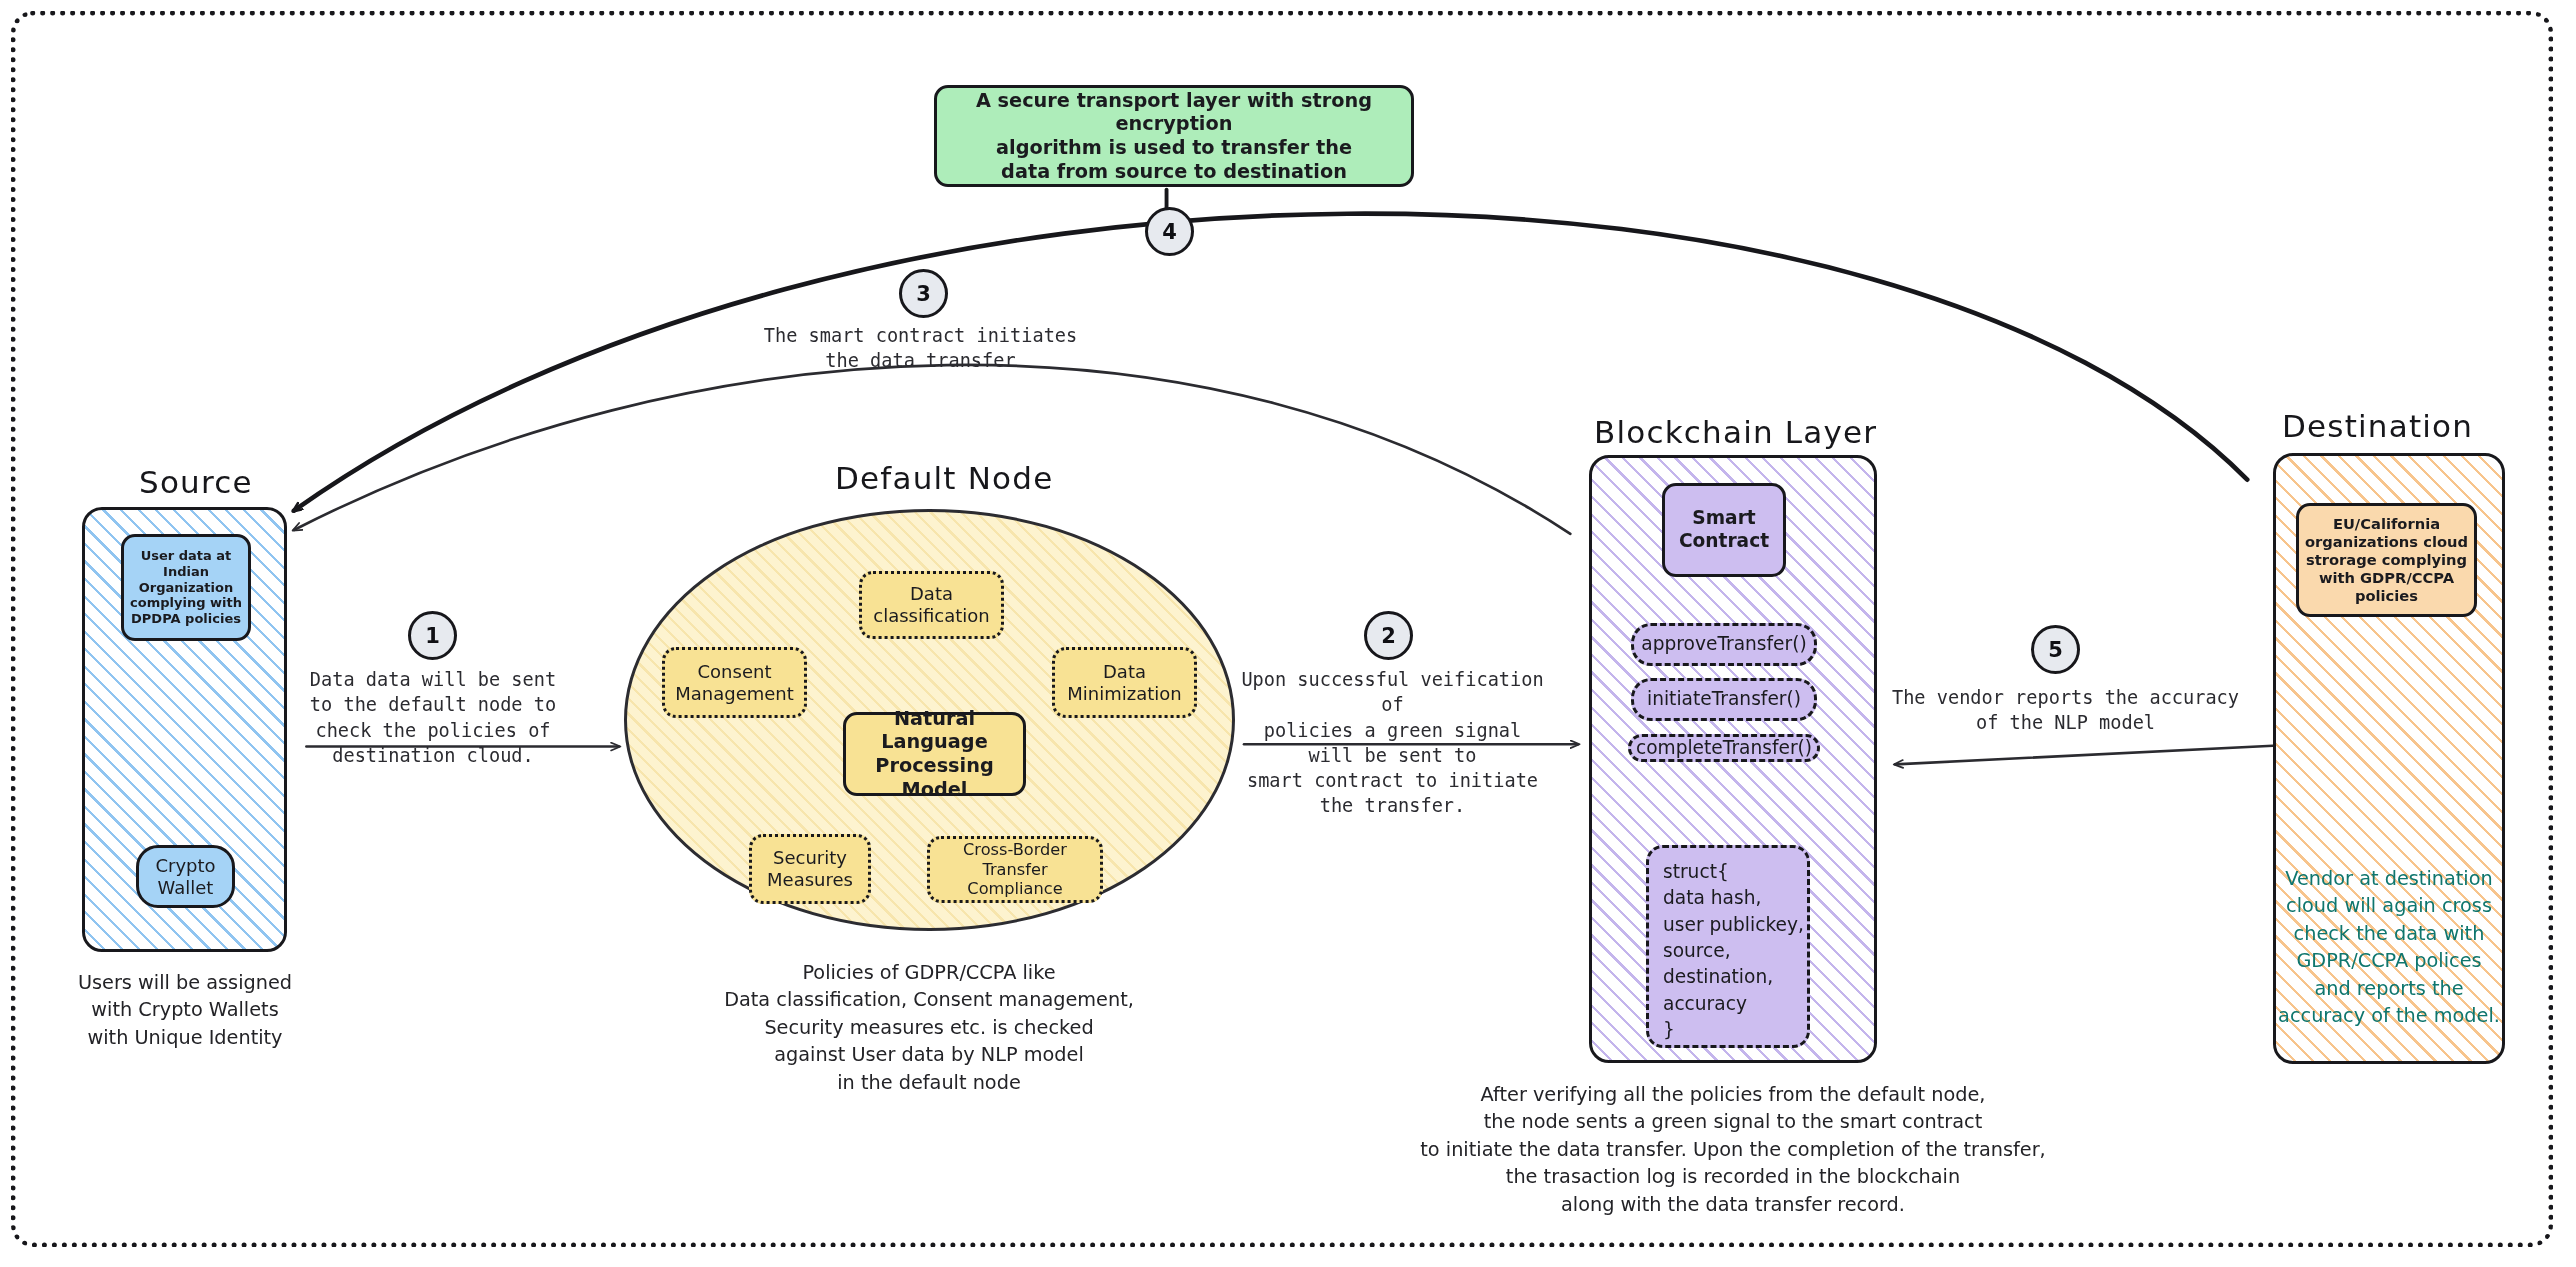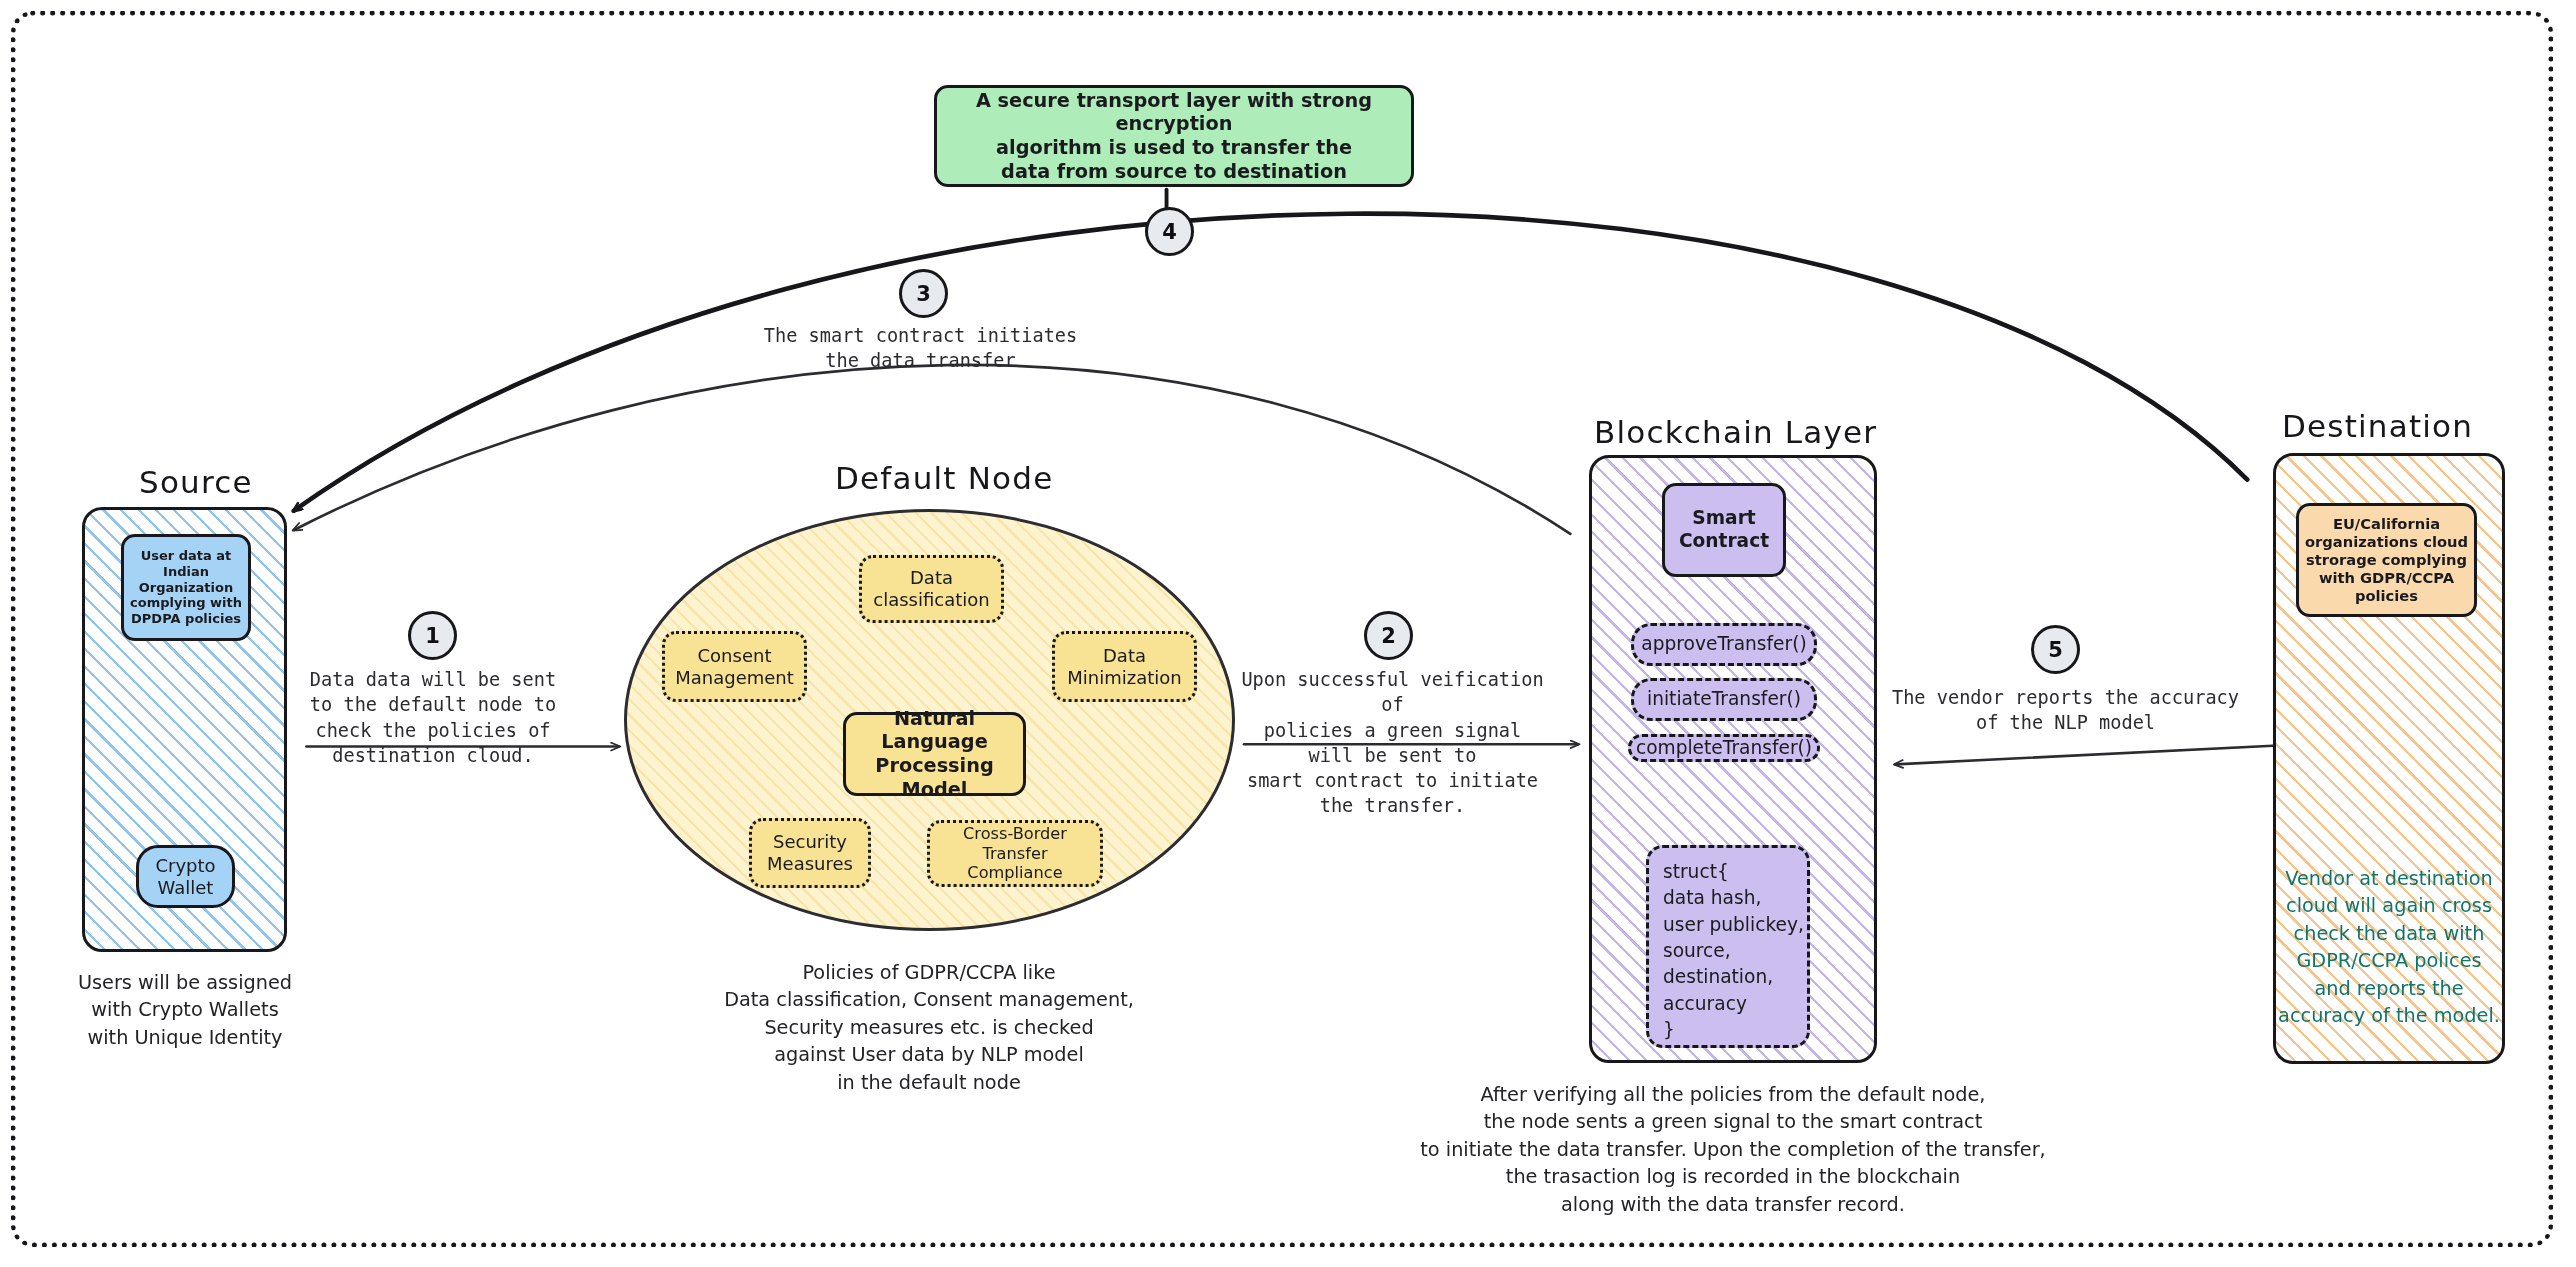--- a/index.html
+++ b/index.html
@@ -58,21 +58,21 @@
 
   
   .node{
     position:absolute;box-sizing:border-box;
     display:flex;align-items:center;justify-content:center;
     text-align:center;border-radius:14px;
     line-height:1.22;
   }
   .node.solid{border:3.1px solid #18181c;}
   .node.dashed{border:3.1px dashed #18181c;}
-  .node.dotted{border:3.9px dotted #18181c;}
+  .node.dotted{border:3.9px dotted #18181c;margin-top:16px;}
 
   .blue-fill{background:#a5d3f6;}
   .yellow-fill{background:#f8e294;}
   .purple-fill{background:#cdbef0;}
   .orange-fill{background:#fad9ad;}
   .green-fill{background:#aeedba;}
 
   .bold-txt{font-family:"DejaVu Sans", sans-serif;font-weight:700;}
   .hand-txt{font-family:"DejaVu Sans", sans-serif;font-weight:400;}
 

